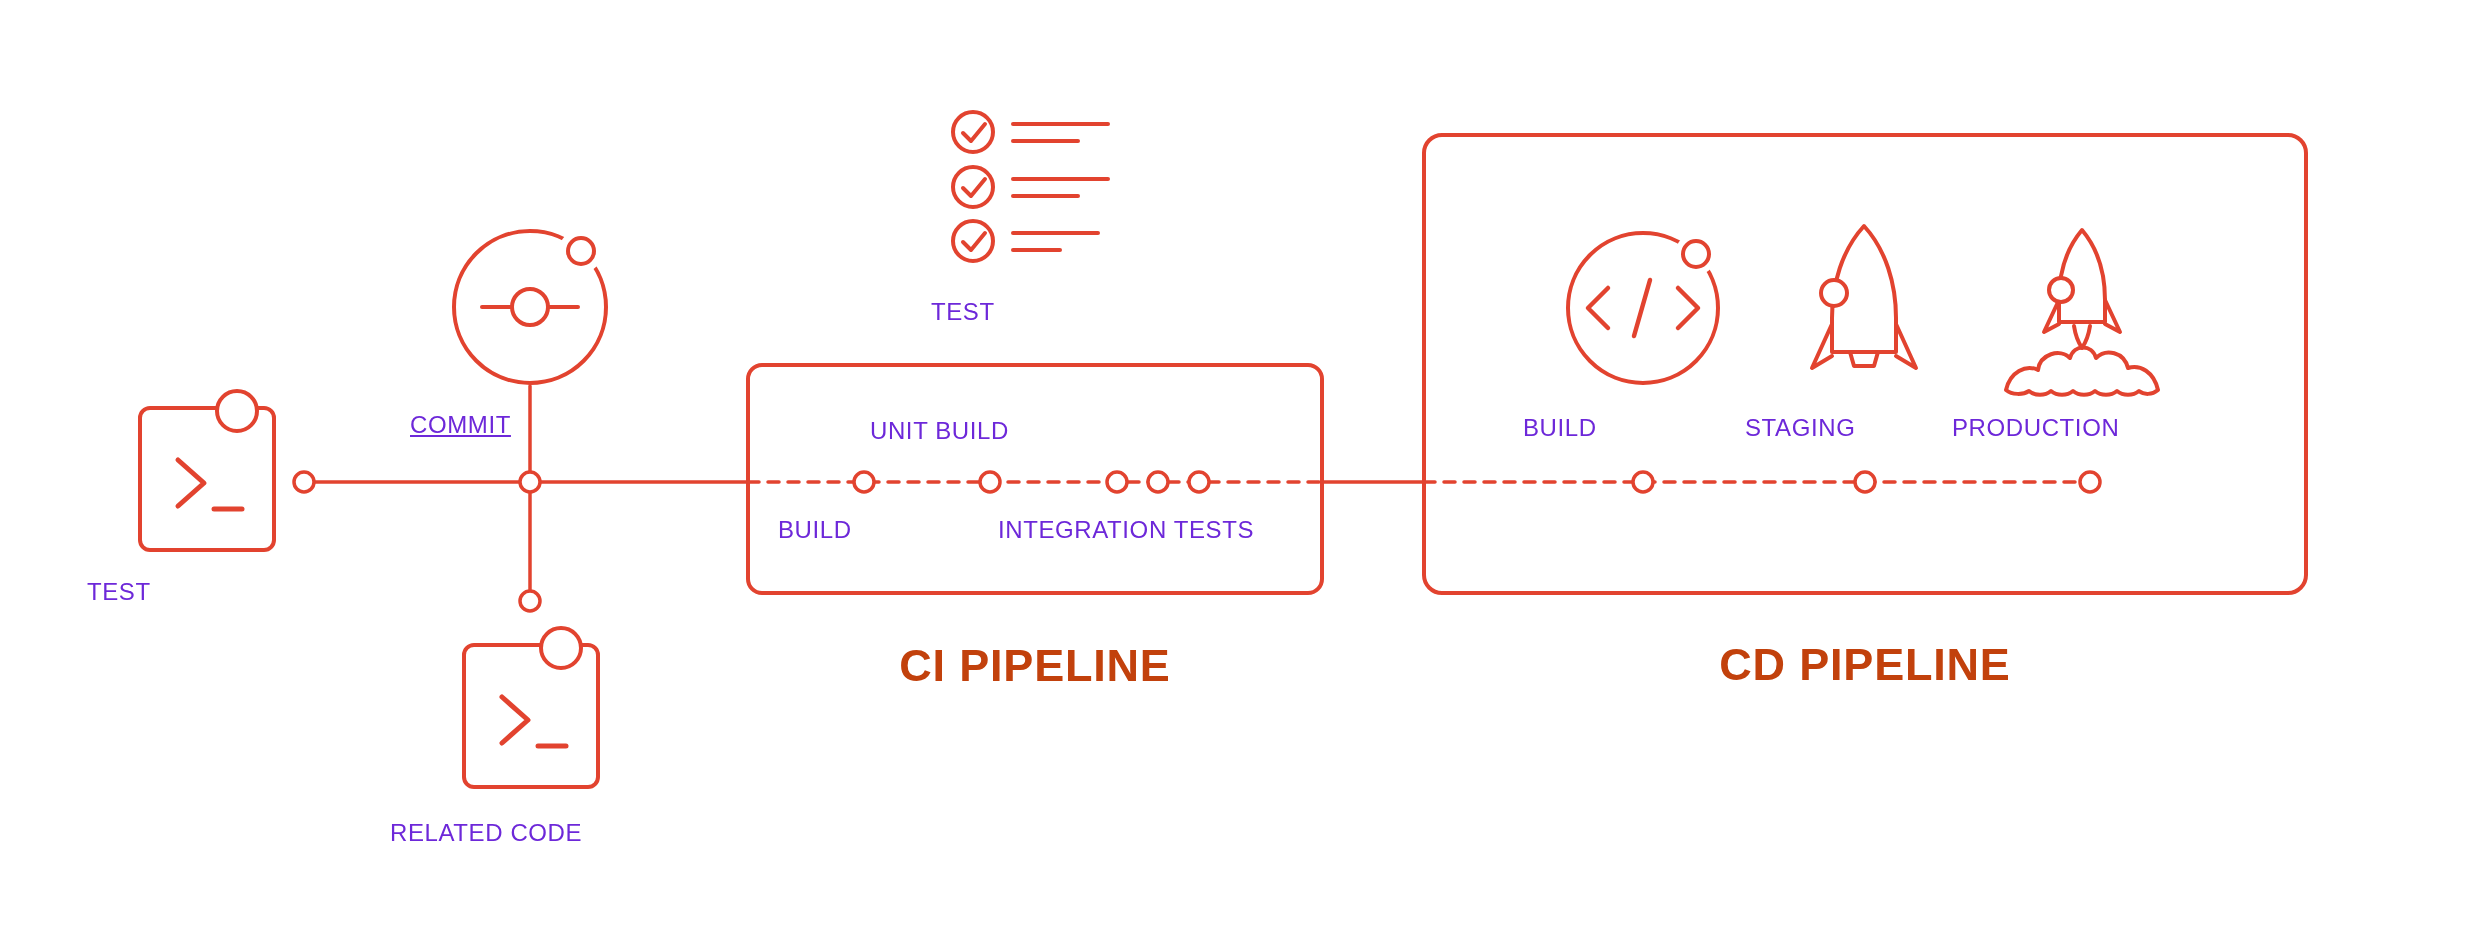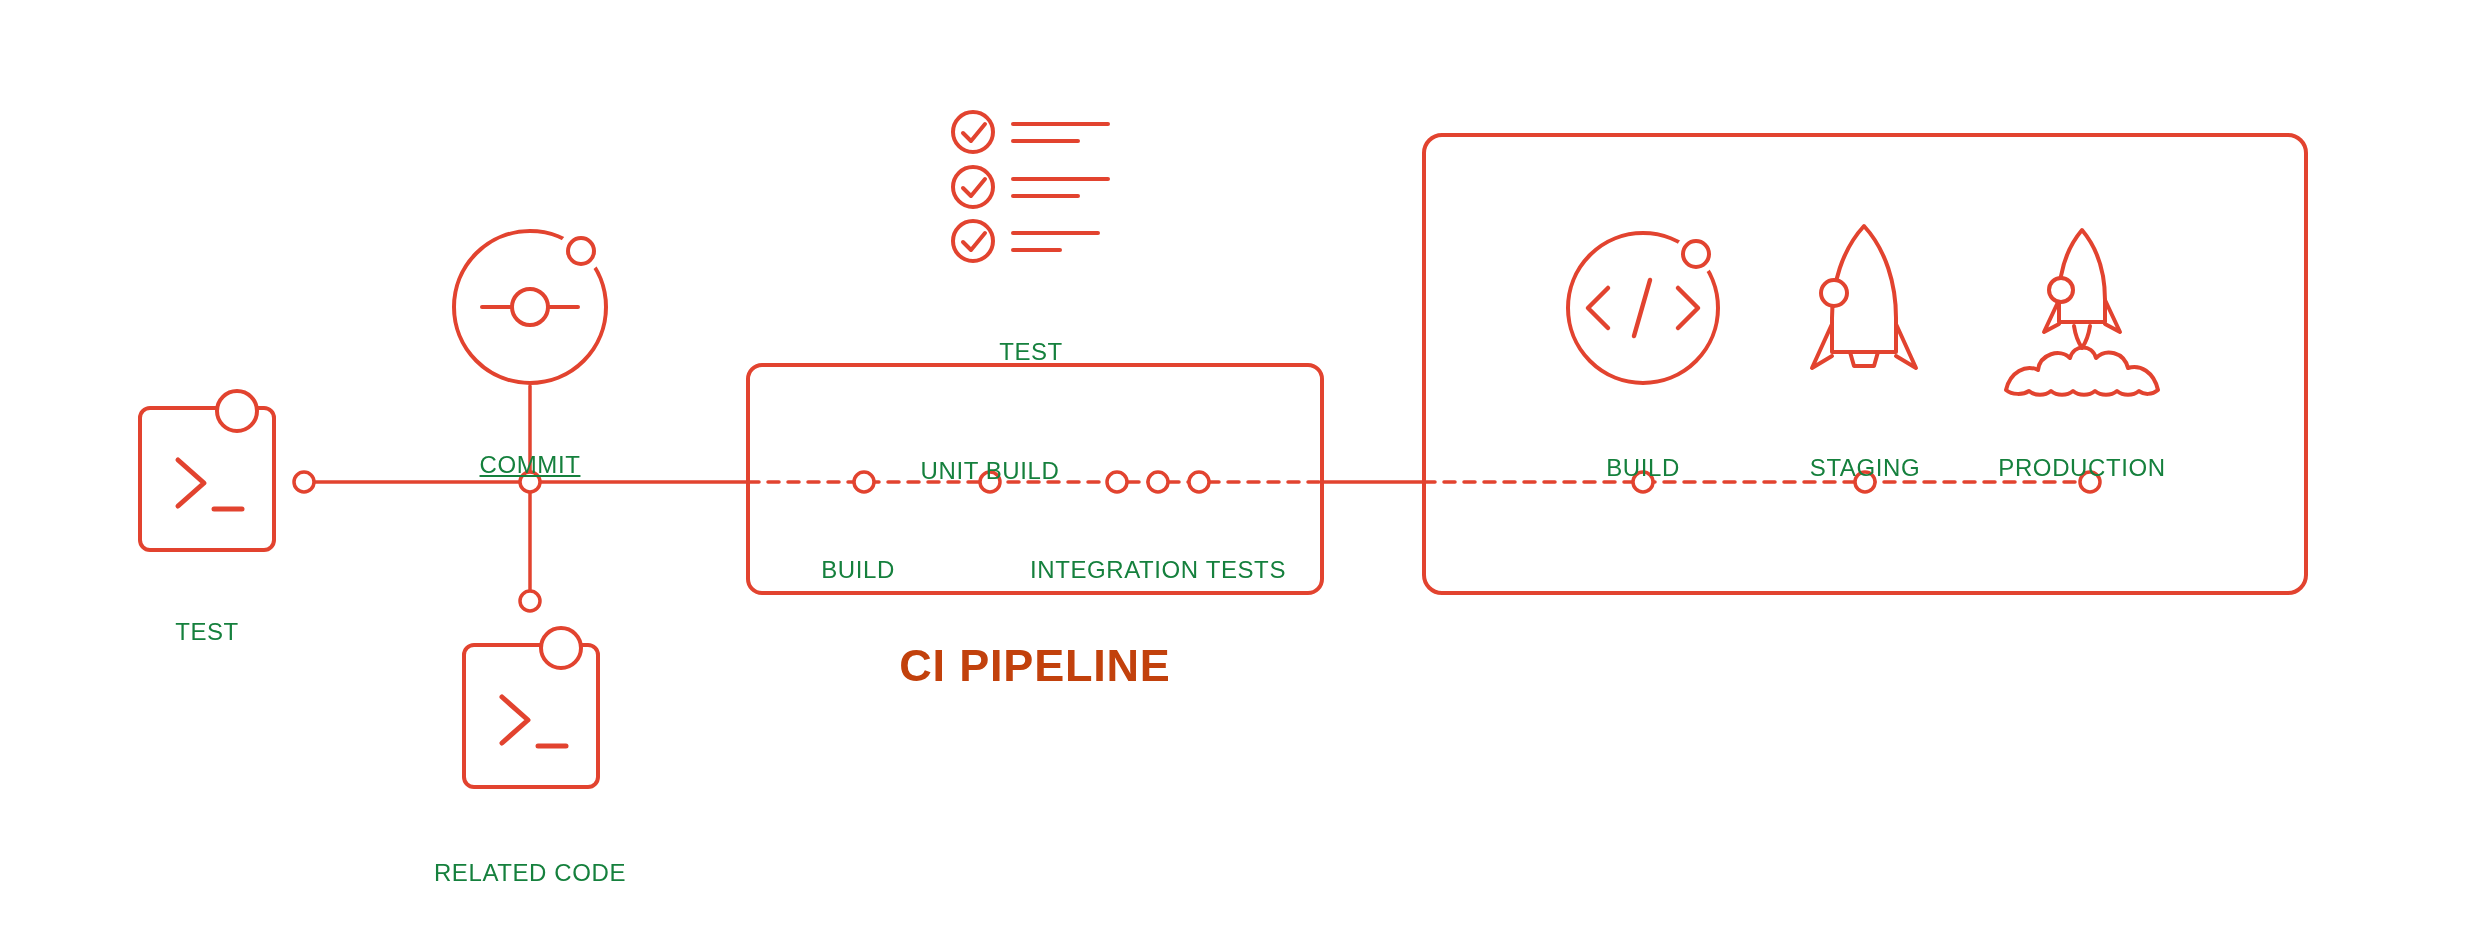--- a/index.html
+++ b/index.html
@@ -7,27 +7,25 @@
     position: relative;
     width: 2468px;
     height: 952px;
     background: #ffffff;
     font-family: "Liberation Sans", sans-serif;
     overflow: hidden;
   }
   #diagram-svg { position: absolute; left: 0; top: 0; }
   .label {
     position: absolute;
-    color: #15803d;
+    color: #6d28d9;
     font-size: 24px;
     letter-spacing: 0.6px;
-    text-align: center;
     white-space: nowrap;
     user-select: none;
-    margin-top: 40px;
   }
   .title {
     position: absolute;
     color: #c2410c;
     font-size: 45px;
     font-weight: 600;
     letter-spacing: 0.8px;
     text-align: center;
     white-space: nowrap;
     user-select: none;
@@ -143,14 +141,15 @@
   <div class="label" style="left:931px; top:298px; width:200px;">TEST</div>
 
   <div class="label" style="left:870px; top:417px; width:240px;">UNIT BUILD</div>
   <div class="label" style="left:778px; top:516px; width:160px;">BUILD</div>
   <div class="label" style="left:998px; top:516px; width:320px;">INTEGRATION TESTS</div>
   <div class="title" style="left:835px; top:640px; width:400px;">CI PIPELINE</div>
 
   <div class="label" style="left:1523px; top:414px; width:240px;">BUILD</div>
   <div class="label" style="left:1745px; top:414px; width:240px;">STAGING</div>
   <div class="label" style="left:1952px; top:414px; width:260px;">PRODUCTION</div>
+  <div class="title" style="left:1665px; top:639px; width:400px;">CD PIPELINE</div>
 
 </div>
 
 </body></html>

